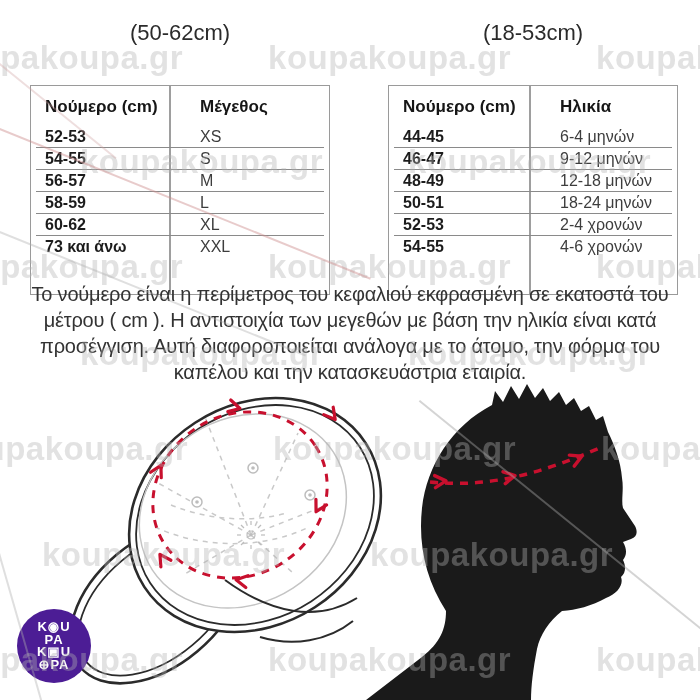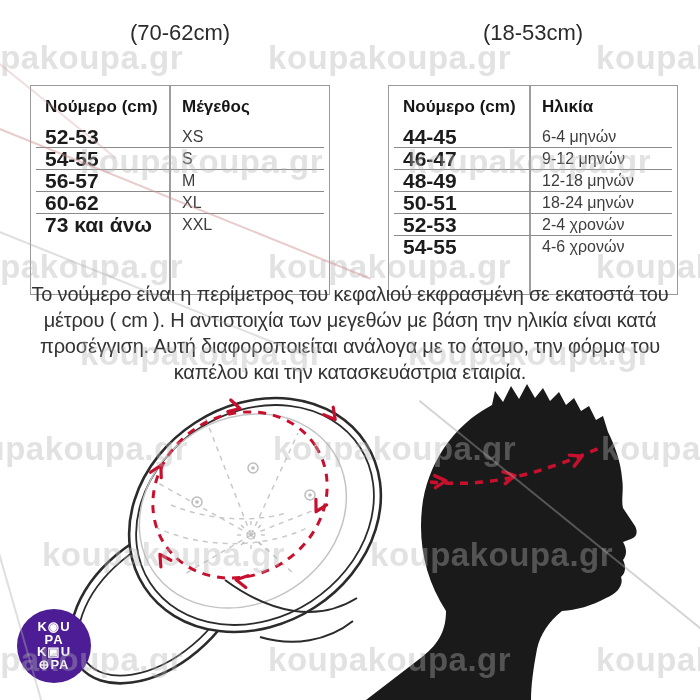--- a/index.html
+++ b/index.html
@@ -15,24 +15,24 @@
   .tb-right{left:388px;width:290px}
   
   .size-table{position:absolute;top:85px;height:210px;border:1.6px solid #9a9a9a;z-index:2;box-sizing:border-box}
   .tbl-left{left:30px;width:300px}
   .tbl-right{left:388px;width:290px}
   .vline{position:absolute;top:0;bottom:0;width:1.6px;background:#9e9e9e}
   .tbl-left .vline{left:138px}
   .tbl-right .vline{left:140px}
   .trow{display:flex;height:22px;align-items:center;position:relative}
   .thead{height:40px;padding-top:2px;box-sizing:border-box}
-  .c1{font-weight:bold;font-size:21px;color:#1c1c1c;padding-left:14px;box-sizing:border-box}
+  .c1{font-weight:bold;font-size:16px;color:#1c1c1c;padding-left:14px;box-sizing:border-box}
   .tbl-left .c1{width:138px}
   .tbl-right .c1{width:140px}
-  .c2{font-size:16px;color:#3d3d3d;padding-left:13px}
+  .c2{font-size:16px;color:#3d3d3d;padding-left:31px}
   .thead .c1,.thead .c2{font-weight:bold;font-size:17px;color:#161616}
   .trow.data:not(:last-child)::after{
     content:"";position:absolute;left:5px;right:5px;bottom:0;
     border-bottom:1.5px solid #8a8a8a;
   }
   
   .desc{position:absolute;top:281px;left:28px;width:644px;text-align:center;
     font-size:20px;line-height:26px;color:#333;z-index:2;letter-spacing:-0.2px}
   
   .illus{position:absolute;z-index:1}
@@ -58,21 +58,21 @@
   .d1{left:0;top:128px;width:400px;transform:rotate(22deg);background:rgba(205,140,140,0.45)}
   .d2{left:0;top:231px;width:330px;transform:rotate(22deg);background:rgba(175,175,175,0.40)}
   .d3{left:420px;top:400px;width:430px;transform:rotate(39deg);background:rgba(160,160,160,0.45)}
   .d4{left:0;top:553px;width:155px;transform:rotate(74deg);background:rgba(175,175,175,0.40)}
   .d5{left:0;top:63px;width:150px;transform:rotate(39deg);background:rgba(205,160,160,0.35)}
 </style>
 </head>
 <body>
 
 <div class="title-block tb-left">
-  <div class="t2">(70-62cm)</div>
+  <div class="t2">(50-62cm)</div>
 </div>
 <div class="title-block tb-right">
   <div class="t2">(18-53cm)</div>
 </div>
 
 <div class="size-table tbl-left">
   <div class="vline"></div>
   <div class="trow thead">
     <div class="c1">Νούμερο (cm)</div>
     <div class="c2">Μέγεθος</div>
@@ -81,20 +81,24 @@
     <div class="c1">52-53</div>
     <div class="c2">XS</div>
   </div>
   <div class="trow data">
     <div class="c1">54-55</div>
     <div class="c2">S</div>
   </div>
   <div class="trow data">
     <div class="c1">56-57</div>
     <div class="c2">M</div>
+  </div>
+  <div class="trow data">
+    <div class="c1">58-59</div>
+    <div class="c2">L</div>
   </div>
   <div class="trow data">
     <div class="c1">60-62</div>
     <div class="c2">XL</div>
   </div>
   <div class="trow data">
     <div class="c1">73 και άνω</div>
     <div class="c2">XXL</div>
   </div>
 </div>

